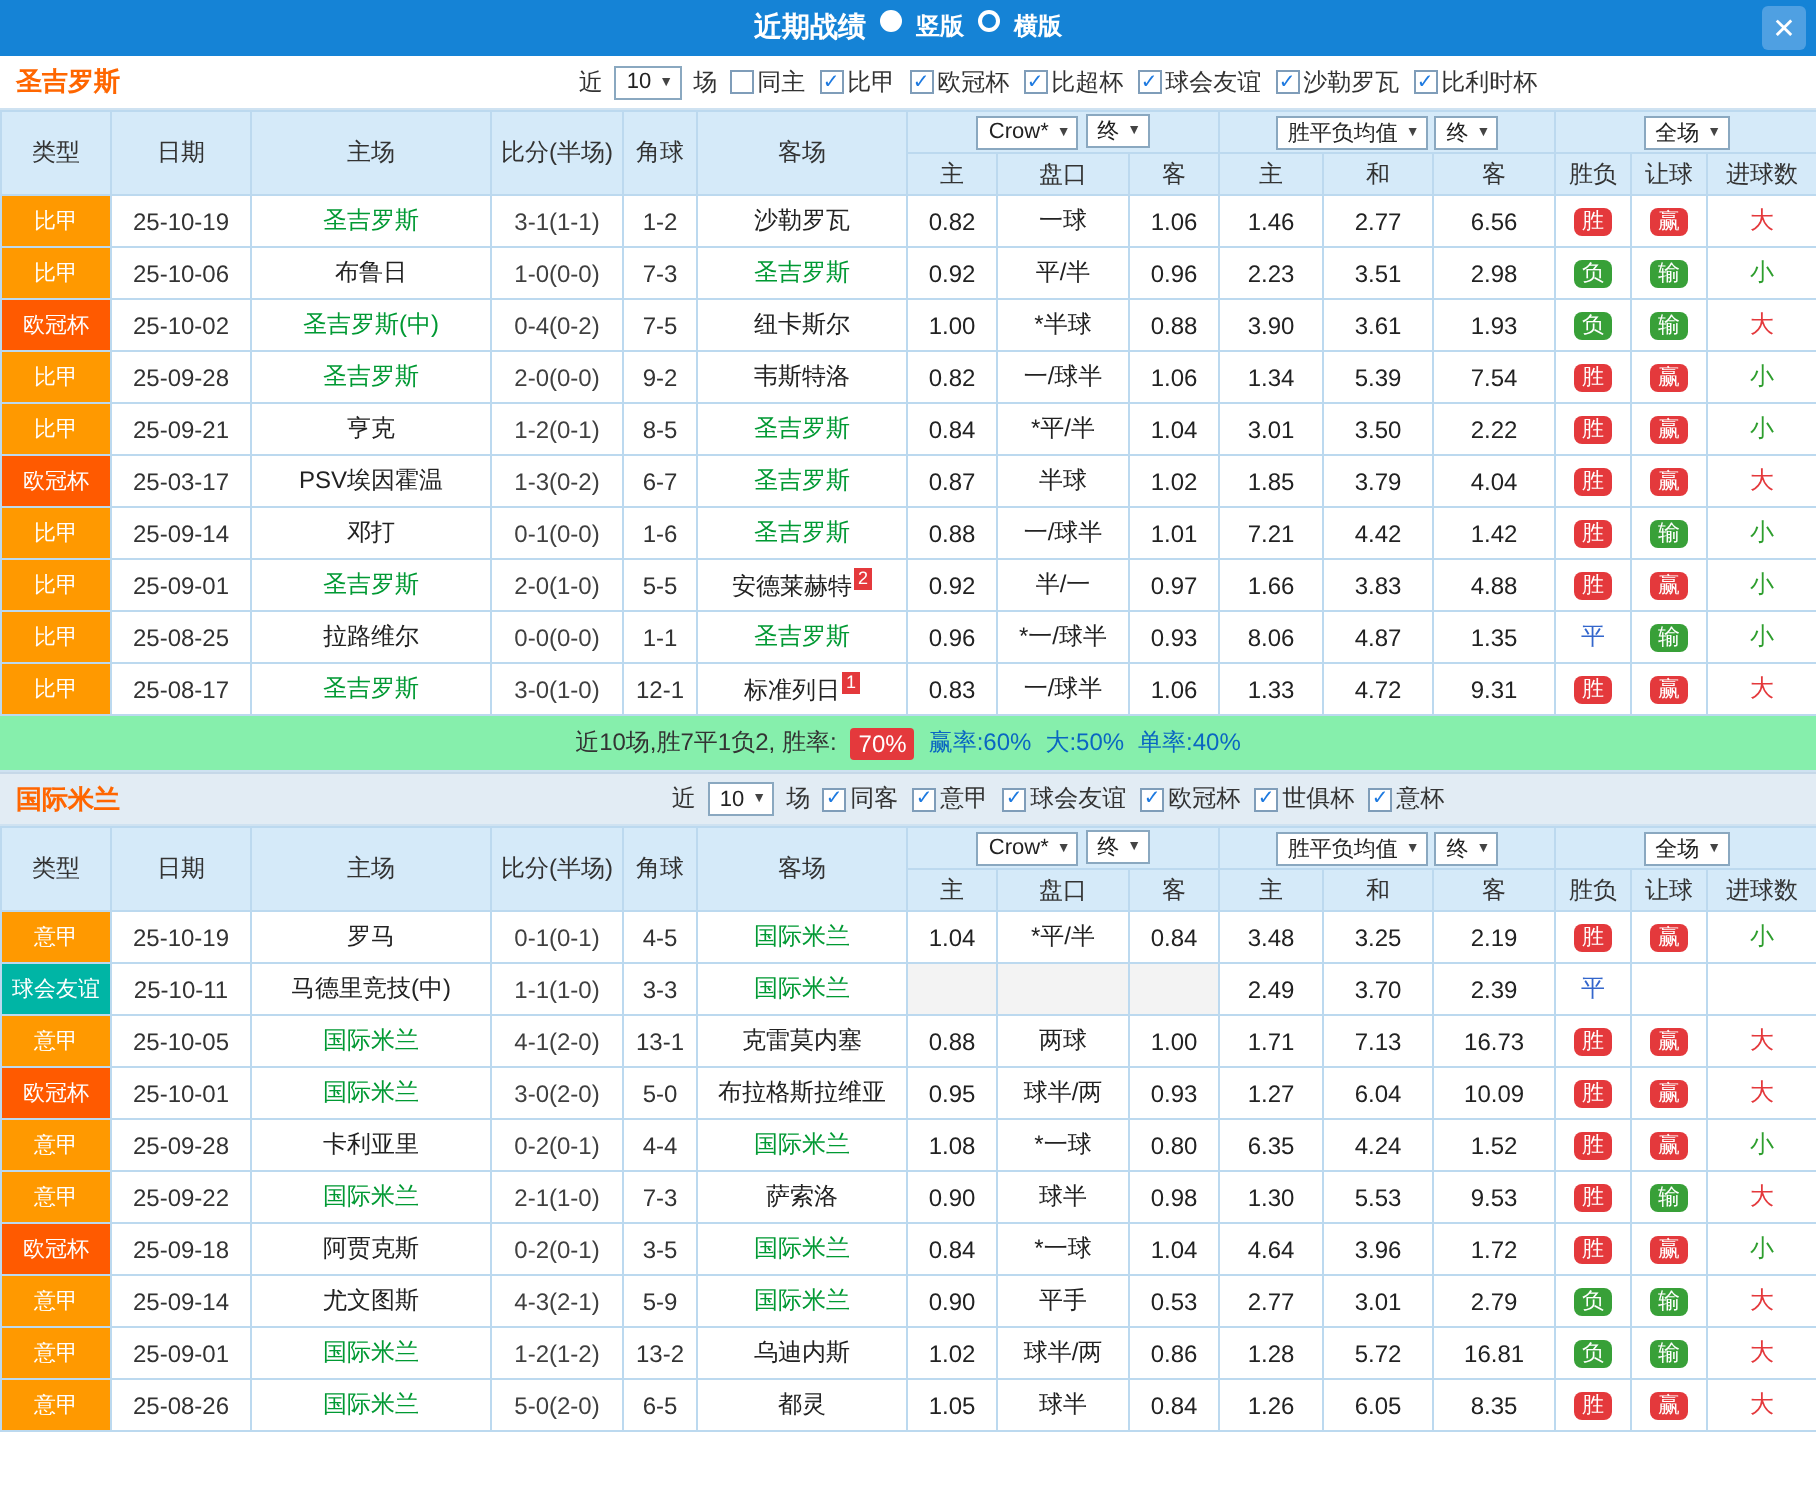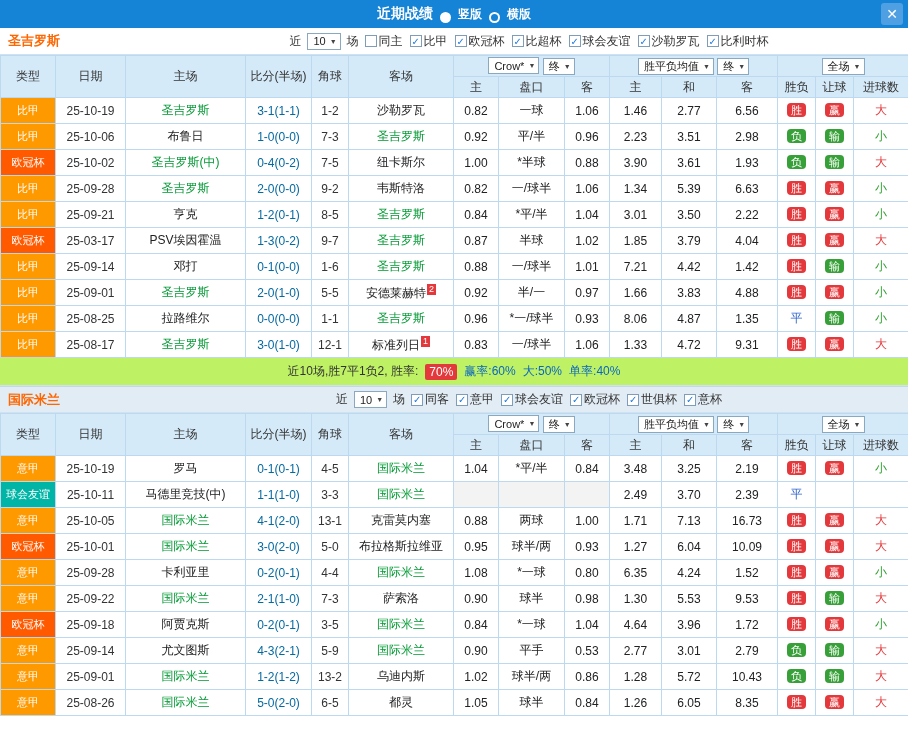--- a/index.html
+++ b/index.html
@@ -2,21 +2,21 @@
 <html><head>
 <meta charset="utf-8">
 <style>
   * { box-sizing: border-box; }
   html,body { margin:0; padding:0; width:908px; height:752px; overflow:hidden;
     background:#fff; font-family:"Liberation Sans","DejaVu Sans",sans-serif; }
 
   
   .topbar { height:28px; background:#1583d6; position:relative;
     display:flex; align-items:center; color:#fff; }
-  .topbar-center { margin:0 auto; display:flex; align-items:flex-end; gap:7px;
+  .topbar-center { margin:0 auto; display:flex; align-items:flex-start; gap:7px;
     font-size:14px; font-weight:bold; }
   .radio { width:11px; height:11px; border-radius:50%; background:#fff;
     display:inline-block; position:relative; cursor:pointer; }
   .radio.selected::after { content:''; position:absolute; left:2px; top:2px;
     width:7px; height:7px; border-radius:50%; background:#1583d6; }
   .radio-label { font-size:12px; font-weight:bold; cursor:pointer; }
   .close-btn { position:absolute; right:5px; top:3px; width:22px; height:22px;
     background:#4fa0e2; border-radius:3px; color:#fff; font-size:14px;
     font-weight:bold; text-align:center; line-height:22px; cursor:pointer; }
 
@@ -42,38 +42,38 @@
   
   table { border-collapse:collapse; width:908px; table-layout:fixed; font-size:12px; }
   th, td { border:1px solid #bcd9ef; text-align:center; padding:0 1px;
     overflow:hidden; white-space:nowrap; }
   thead th { background:#d5eaf9; font-weight:normal; color:#333; height:21px; }
   tbody td { height:26px; color:#222; background:#fff; }
   .type-cell { color:#fff; font-size:11px; }
   .date-cell { color:#333; }
   .team-cell .team { color:#222; cursor:pointer; }
   .team-cell .team.focus { color:#009933; }
-  .score-cell { color:#0369a1;text-align:center; }
+  .score-cell { color:#404040;text-align:center; }
   .corner-cell { color:#333; }
   .odds-cell.empty { background:#f3f3f3; }
   sup.rank { background:#e4393c; color:#fff; font-size:9px; padding:0 2px;
     line-height:11px; display:inline-block; margin-left:1px; }
 
   .pill-red { background:#e4393c; color:#fff; border-radius:4px;
     padding:1px 4px; font-size:11px; }
   .pill-green { background:#38a038; color:#fff; border-radius:4px;
     padding:1px 4px; font-size:11px; }
   .text-blue { color:#3366cc; }
   .text-red { color:#e4393c; }
   .text-green { color:#2e9e2e; }
 
   
   .summary-row { height:28px; display:flex; align-items:center;
     justify-content:center; gap:7px; font-size:12px; color:#333;
-    border-bottom:1px solid #cfe2f1; background:#bef264; }
+    border-bottom:1px solid #cfe2f1; background:#86efac; }
   .rate-badge { background:#e4393c; color:#fff; padding:1px 4px; border-radius:2px; }
   .stat-blue { color:#0a66c2; }
 </style>
 </head>
 <body>
 
 <div class="topbar">
   <div class="topbar-center">
     <span>近期战绩</span>
     <span class="radio"></span>
@@ -250,21 +250,21 @@
         <td class="date-cell">25-09-28</td>
         <td class="team-cell"><span class="team focus">圣吉罗斯</span></td>
         <td class="score-cell">2-0(0-0)</td>
         <td class="corner-cell">9-2</td>
         <td class="team-cell"><span class="team">韦斯特洛</span></td>
         <td class="odds-cell">0.82</td>
         <td class="odds-cell">一/球半</td>
         <td class="odds-cell">1.06</td>
         <td class="avg-cell">1.34</td>
         <td class="avg-cell">5.39</td>
-        <td class="avg-cell">6.63</td>
+        <td class="avg-cell">7.54</td>
         <td class="res-cell"><span class="pill-red">胜</span></td>
         <td class="res-cell"><span class="pill-red">赢</span></td>
         <td class="res-cell"><span class="text-green">小</span></td>
       </tr>
       <tr>
         <td class="type-cell" style="background: rgb(255, 153, 0);">比甲</td>
         <td class="date-cell">25-09-21</td>
         <td class="team-cell"><span class="team">亨克</span></td>
         <td class="score-cell">1-2(0-1)</td>
         <td class="corner-cell">8-5</td>
@@ -277,21 +277,21 @@
         <td class="avg-cell">2.22</td>
         <td class="res-cell"><span class="pill-red">胜</span></td>
         <td class="res-cell"><span class="pill-red">赢</span></td>
         <td class="res-cell"><span class="text-green">小</span></td>
       </tr>
       <tr>
         <td class="type-cell" style="background: rgb(255, 90, 0);">欧冠杯</td>
         <td class="date-cell">25-03-17</td>
         <td class="team-cell"><span class="team">PSV埃因霍温</span></td>
         <td class="score-cell">1-3(0-2)</td>
-        <td class="corner-cell">9-7</td>
+        <td class="corner-cell">6-7</td>
         <td class="team-cell"><span class="team focus">圣吉罗斯</span></td>
         <td class="odds-cell">0.87</td>
         <td class="odds-cell">半球</td>
         <td class="odds-cell">1.02</td>
         <td class="avg-cell">1.85</td>
         <td class="avg-cell">3.79</td>
         <td class="avg-cell">4.04</td>
         <td class="res-cell"><span class="pill-red">胜</span></td>
         <td class="res-cell"><span class="pill-red">赢</span></td>
         <td class="res-cell"><span class="text-red">大</span></td>
@@ -620,21 +620,21 @@
         <td class="date-cell">25-09-01</td>
         <td class="team-cell"><span class="team focus">国际米兰</span></td>
         <td class="score-cell">1-2(1-2)</td>
         <td class="corner-cell">13-2</td>
         <td class="team-cell"><span class="team">乌迪内斯</span></td>
         <td class="odds-cell">1.02</td>
         <td class="odds-cell">球半/两</td>
         <td class="odds-cell">0.86</td>
         <td class="avg-cell">1.28</td>
         <td class="avg-cell">5.72</td>
-        <td class="avg-cell">10.43</td>
+        <td class="avg-cell">16.81</td>
         <td class="res-cell"><span class="pill-green">负</span></td>
         <td class="res-cell"><span class="pill-green">输</span></td>
         <td class="res-cell"><span class="text-red">大</span></td>
       </tr>
       <tr>
         <td class="type-cell" style="background: rgb(255, 153, 0);">意甲</td>
         <td class="date-cell">25-08-26</td>
         <td class="team-cell"><span class="team focus">国际米兰</span></td>
         <td class="score-cell">5-0(2-0)</td>
         <td class="corner-cell">6-5</td>

